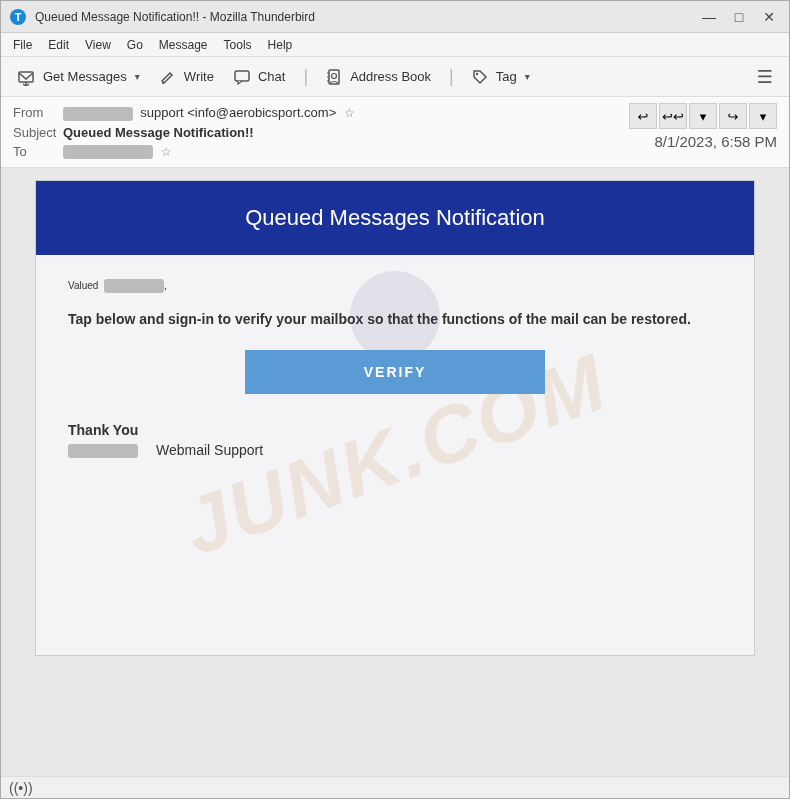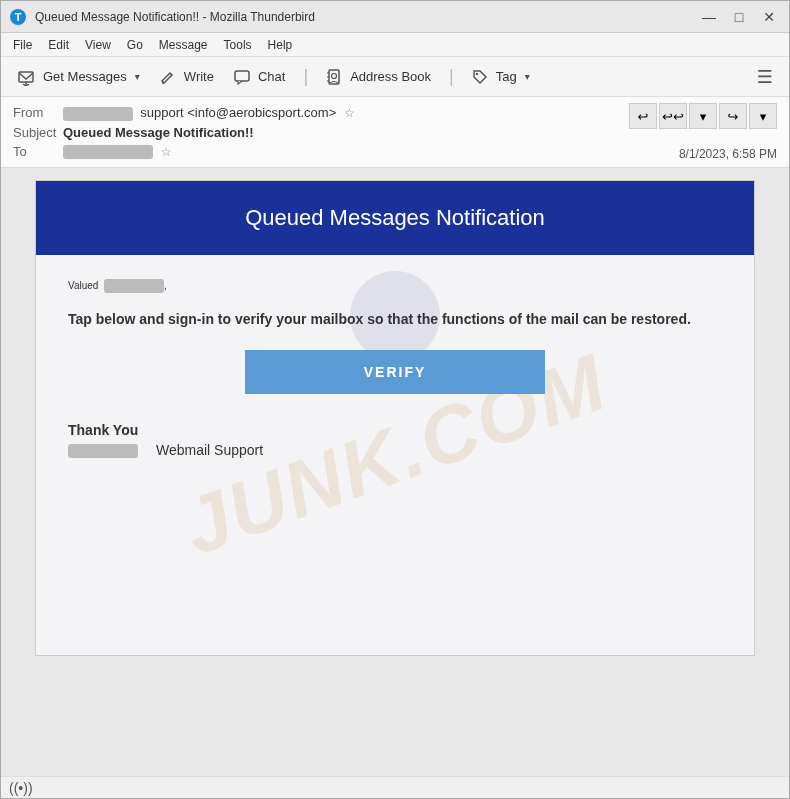--- a/index.html
+++ b/index.html
@@ -132,23 +132,22 @@
     .email-header-label {
       color: #666;
       width: 50px;
       flex-shrink: 0;
     }
 
     .email-header-value { flex: 1; }
     .email-header-value.subject { font-weight: bold; }
 
     .email-header-right {
-      font-size: 12px;
+      font-size: 15px;
       color: #555;
-      margin-top: 14px;
     }
 
     .email-reply-controls {
       display: flex;
       align-items: center;
       gap: 2px;
     }
 
     .reply-btn {
       width: 28px;

